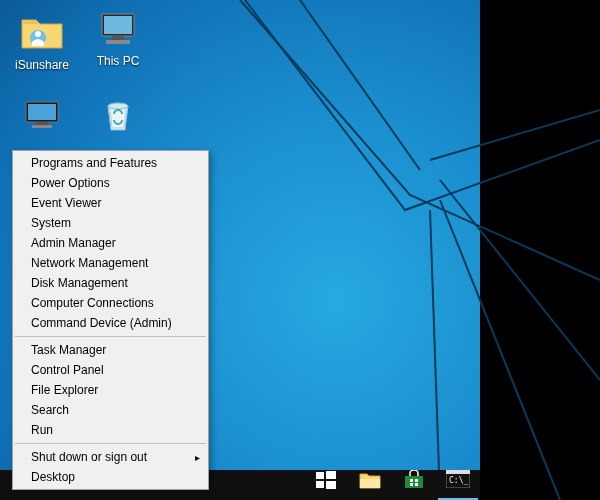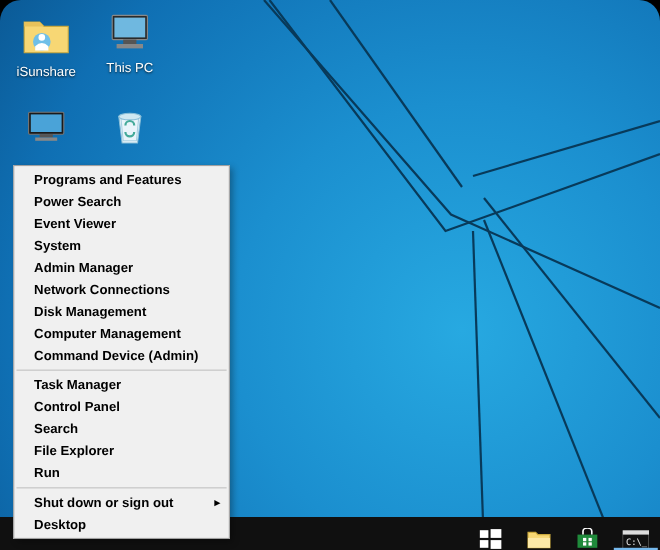--- a/index.html
+++ b/index.html
@@ -7,24 +7,23 @@
     padding: 0;
     width: 600px;
     height: 500px;
     overflow: hidden;
     font-family: "Segoe UI", Tahoma, sans-serif;
     font-size: 12px;
     background: #000;
   }
   .desktop {
     position: relative;
-    width: 600px;
+    width: 480px;
     height: 500px;
     background: radial-gradient(circle at 70% 60%, #27a9e1 0%, #1b8fcf 40%, #0f6fb3 80%, #0b5a96 100%);
-    border-radius: 19px;
   }
   
   .wallpaper-lines {
     position: absolute;
     inset: 0;
     pointer-events: none;
   }
   
   .desktop-icon {
     position: absolute;
@@ -57,21 +56,20 @@
     box-shadow: 3px 3px 6px rgba(0,0,0,0.3);
     padding: 2px 0;
     z-index: 10;
   }
   .context-menu .item {
     padding: 3px 18px 3px 18px;
     color: #000;
     cursor: default;
     white-space: nowrap;
     position: relative;
-    font-weight: bold;
   }
   .context-menu .divider {
     height: 1px;
     background: #c0c0c0;
     margin: 3px 2px;
   }
   .context-menu .highlighted {
     outline: 2px solid #d40000;
     outline-offset: -1px;
   }
@@ -90,21 +88,21 @@
     bottom: 0;
     height: 30px;
     background: #101010;
     display: flex;
     align-items: stretch;
     z-index: 5;
   }
   .taskbar .tb-item {
     width: 44px;
     display: flex;
-    align-items: flex-end;
+    align-items: flex-start;
     justify-content: center;
     cursor: pointer;
     position: relative;
   }
   .taskbar .tb-active-underline {
     position: absolute;
     left: 2px;
     right: 2px;
     bottom: 0;
     height: 2px;
@@ -174,33 +172,33 @@
         <path d="M14 16 L30 16 L28 36 L16 36 Z" fill="none" stroke="#a8d0e2" stroke-width="1"></path>
         <ellipse cx="22" cy="14" rx="10" ry="3" fill="#cfe8f2" stroke="#8abfd8"></ellipse>
         <path d="M18 22 a4 4 0 1 1 8 0" fill="none" stroke="#4a9" stroke-width="2"></path>
         <path d="M26 28 a4 4 0 1 1 -8 0" fill="none" stroke="#4a9" stroke-width="2"></path>
       </svg>
     </div>
   </div>
 
   <div class="context-menu" id="ctx-menu">
       <div class="item">Programs and Features</div>
-      <div class="item">Power Search</div>
+      <div class="item">Power Options</div>
       <div class="item">Event Viewer</div>
       <div class="item">System</div>
       <div class="item">Admin Manager</div>
-      <div class="item">Network Connections</div>
+      <div class="item">Network Management</div>
       <div class="item">Disk Management</div>
-      <div class="item">Computer Management</div>
+      <div class="item">Computer Connections</div>
       <div class="item">Command Device (Admin)</div>
       <div class="divider"></div>
       <div class="item">Task Manager</div>
       <div class="item">Control Panel</div>
+      <div class="item">File Explorer</div>
       <div class="item">Search</div>
-      <div class="item">File Explorer</div>
       <div class="item">Run</div>
       <div class="divider"></div>
       <div class="item">Shut down or sign out<span class="submenu-arrow">▸</span></div>
       <div class="item">Desktop</div>
     </div>
 
   <div class="taskbar">
     <div class="tb-spacer"></div>
 
     <div class="tb-item">

